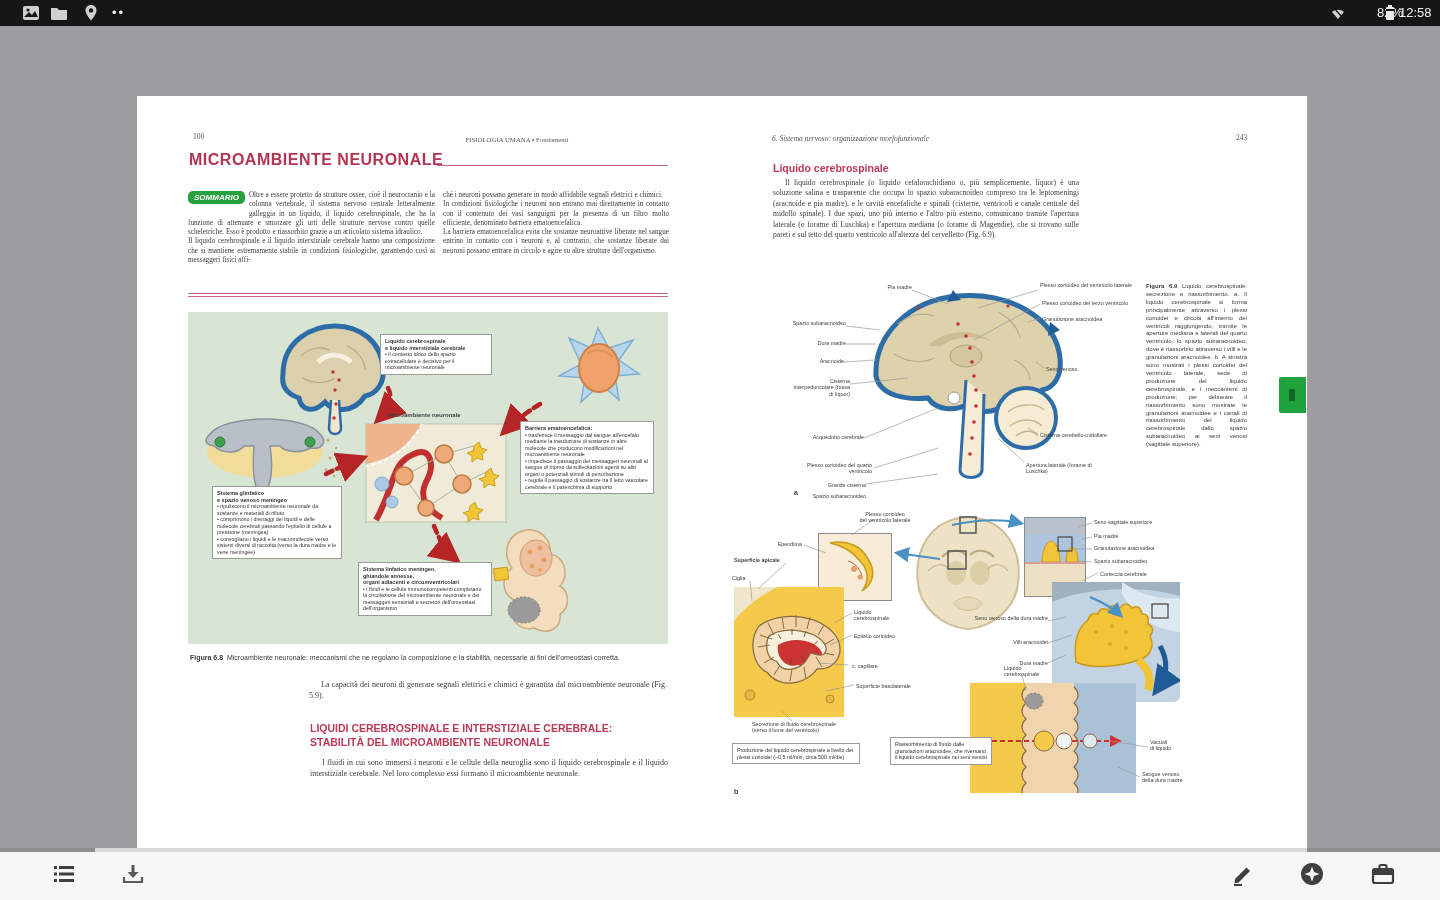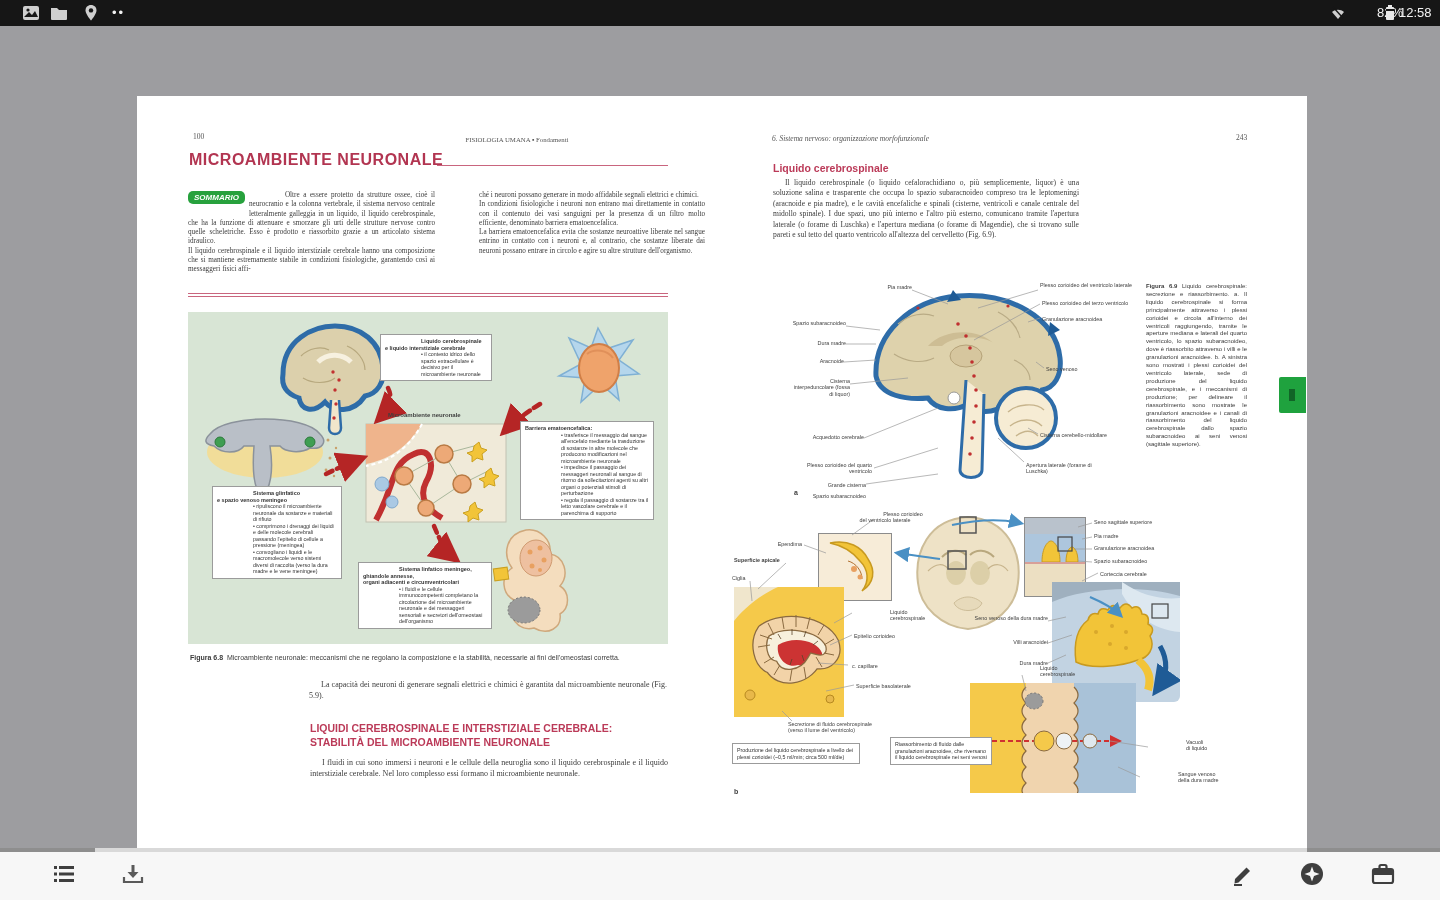--- a/index.html
+++ b/index.html
@@ -14,21 +14,21 @@
   #logo{left:101px;top:21px;width:32px;height:32px;background:#f08321;border-radius:5px;color:#fff;font:700 16px/32px "Liberation Serif",serif;text-align:center;}
   #tb-title{left:155px;top:26px;font:700 17px/22px "Liberation Sans",sans-serif;color:#3a3a3a;}
   #tb-pages{left:418px;top:28px;font:400 15px/20px "Liberation Sans",sans-serif;color:#8b8b8b;}
   
   .page{background:#fff;}
   #page-left{left:137px;top:96px;width:585px;height:752px;}
   #page-right{left:722px;top:96px;width:585px;height:752px;}
   .serif{font-family:"Liberation Serif",serif;}
   .body-col{font:400 7.2px/9.3px "Liberation Serif",serif;color:#3b3b3b;text-align:justify;}
   .runhead{font:400 7.5px/9px "Liberation Serif",serif;color:#555;}
-  .pre{white-space:pre-line;margin-left:36px;}
+  .pre{white-space:pre-line;}
   .lbl{position:absolute;font:400 5.4px/6.4px "Liberation Sans",sans-serif;color:#3f3f3f;}
   .lbl.r{text-align:right;}
   .lbl.b{font-weight:700;}
   .fbox{position:absolute;background:#fff;border:1px solid #9b9b9b;padding:3px 4px;font:400 5.3px/6.5px "Liberation Sans",sans-serif;color:#333;}
   .fbox .t{font-weight:700;font-size:5.5px;}
   .redrule{border-top:1px solid #c9657e;border-bottom:1px solid #c9657e;height:2px;}
   
   #bottombar{left:0;top:848px;width:1440px;height:52px;background:#f7f7f7;}
   .scrub{position:absolute;top:0;height:4px;background:#d9d9d9;}
   .scrub.dark{background:#8e8e8e;}

